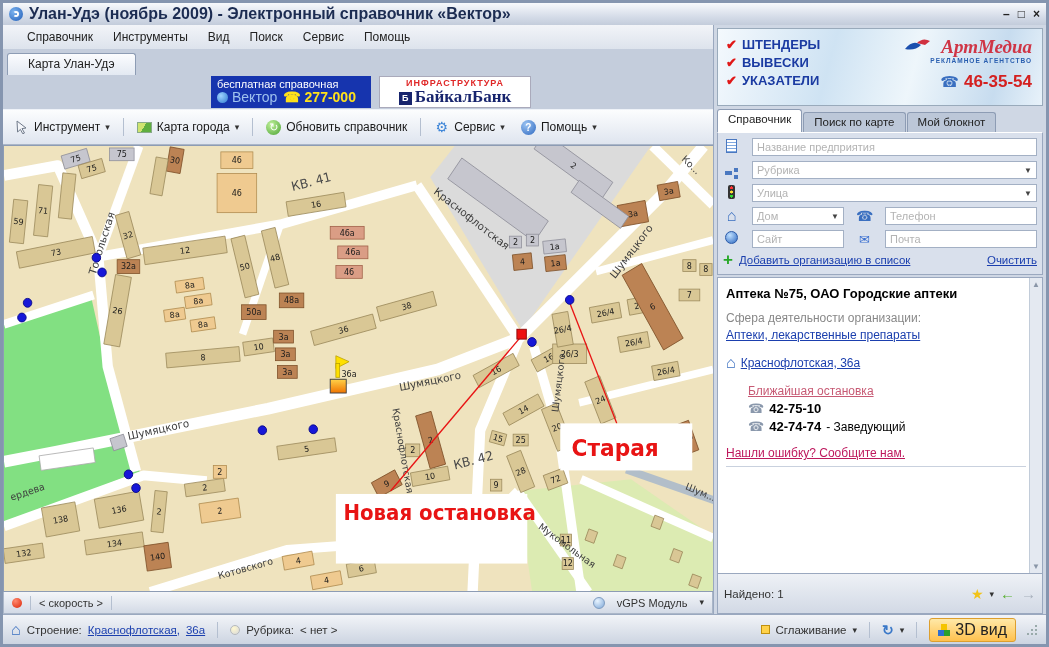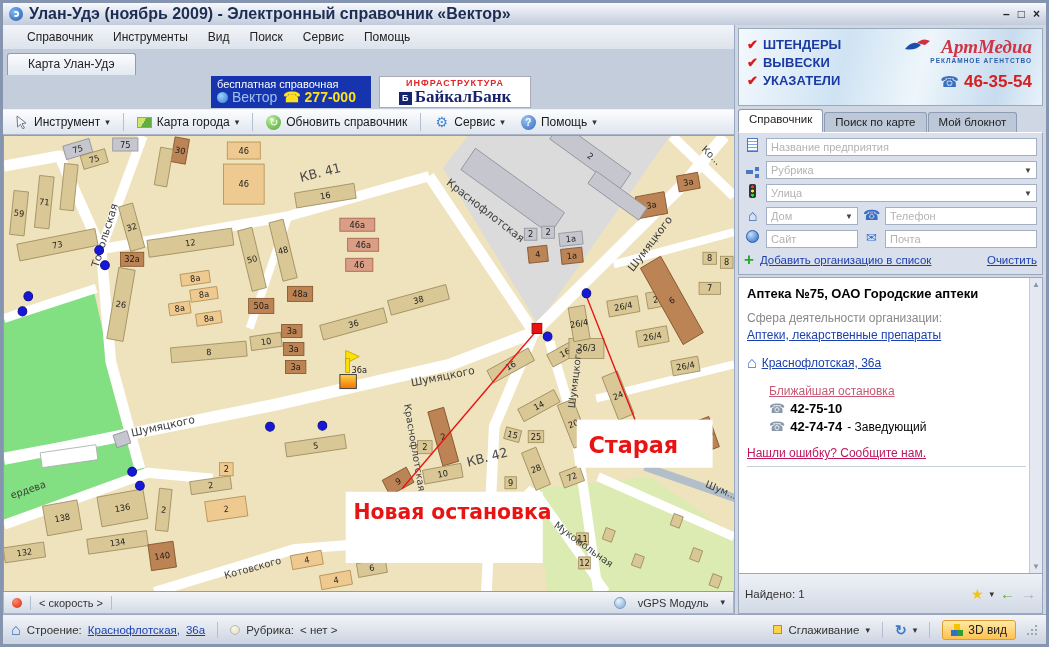--- a/index.html
+++ b/index.html
@@ -36,21 +36,21 @@
   .bv-logo { width: 11px; height: 11px; border-radius: 50%; background: radial-gradient(circle at 35% 35%, #9fd2ff, #2f7ad0); }
   .bv-brand { color: #9ec1ee; font-size: 14px; }
   .bv-phone { color: #ffe11a; font-weight: bold; font-size: 14px; margin-left: 2px; }
   .banner-bank { margin-left: 8px; width: 152px; height: 32px; background: #fff; border: 1px solid #aab; 
                  text-align: center; padding-top: 1px; }
   .bb-top { color: #e02828; font-weight: bold; font-size: 9px; letter-spacing: 1px; }
   .bb-name { color: #17246d; font-weight: bold; font-size: 17px; font-family: "Liberation Serif", serif; line-height: 17px; }
   .bb-logo { display:inline-block; width: 13px; height: 13px; background: #17246d; color:#fff; font-size: 9px; line-height: 13px; 
              vertical-align: 1px; margin-right: 3px; font-family:"Liberation Sans",sans-serif;}
   
-  .toolbar { height: 26px; background: linear-gradient(#fcfdfe, #dfe5ef); border-top: 1px solid #eef2f8;
+  .toolbar { height: 36px; background: linear-gradient(#fcfdfe, #dfe5ef); border-top: 1px solid #eef2f8;
              border-bottom: 1px solid #aab6c8; display: flex; align-items: center; padding: 0 6px; gap: 4px;
              font-size: 12px; color: #1a1a1a; flex: none; }
   .tbtn { display: flex; align-items: center; gap: 5px; padding: 2px 6px; border-radius: 2px; }
   .tsep { width: 1px; height: 18px; background: #b4bfd0; margin: 0 3px; }
   .caret { font-size: 9px; color: #333; }
   .ico { display: inline-block; width: 15px; height: 15px; text-align: center; line-height: 15px; }
   .ico-map { width: 15px; height: 11px; background: linear-gradient(120deg, #cfe470 45%, #5fae3f 45%); border: 1px solid #8a8; }
   .ico-refresh { border-radius: 50%; background: radial-gradient(circle at 35% 30%, #bff09a, #4aa232); color: #fff; font-size: 11px; }
   .ico-gear { color: #3f86d8; font-size: 14px; }
   .ico-help { border-radius: 50%; background: radial-gradient(circle at 35% 30%, #9cc4f2, #2e68c0); color: #fff; font-size: 10px; font-weight: bold; }
@@ -77,21 +77,21 @@
   .ad-sub { color: #2a5fb0; font-size: 6.5px; letter-spacing: 1px; font-weight: bold; }
   .ad-phone-row { margin-top: 8px; font-size: 17px; font-weight: bold; color: #d42020; display: flex; justify-content: flex-end; align-items: center; gap: 5px;}
   .ad-phone-icon { color: #3a6fc0; font-size: 15px; font-weight: normal; }
   
   .ptabs { display: flex; align-items: flex-end; height: 24px; margin-top: 2px; flex: none; gap: 1px; }
   .ptab { font-size: 11.5px; color: #222; background: #bcc7d8; border: 1px solid #8d9cb4; border-bottom: none;
           border-radius: 3px 3px 0 0; padding: 3px 10px; height: 20px; }
   .ptab.active { background: #fff; height: 23px; font-weight: normal; z-index: 2; }
   
   .pform { background: #d9e0ec; border: 1px solid #9aa8bf; border-top: 1px solid #fff; padding: 5px 5px 4px 5px; flex: none; }
-  .frow { display: flex; align-items: flex-start; gap: 5px; margin-bottom: 5px; }
+  .frow { display: flex; align-items: center; gap: 12px; margin-bottom: 5px; }
   .ficon { width: 17px; flex: none; text-align: center; font-size: 14px; color: #3a6fc0; }
   .fld, .sel { height: 18px; border: 1px solid #a3b0c4; background: #fff; font-size: 11px; color: #444;
                padding: 0 4px; font-family: "Liberation Sans", sans-serif; }
   .fld { flex: 1; min-width: 0; }
   .fld::placeholder { color: #b3b3b3; }
   .sel { flex: 1; display: flex; align-items: center; color: #b3b3b3; position: relative; }
   .sel .arr { margin-left: auto; color: #444; font-size: 8px; }
   .sel-house { flex: none; width: 92px; }
   .doc-ico { display:inline-block; width: 11px; height: 14px; background: #fff; border: 1px solid #4a78c0;
              background-image: repeating-linear-gradient(#fff 0 2px, #7fa8e0 2px 3px); }
@@ -134,21 +134,21 @@
   .arrow-g { color: #58b030; font-size: 15px; font-weight: bold; }
   .arrow-gray { color: #a8b0bc; font-size: 15px; font-weight: bold; }
   
   .statusbar { height: 30px; flex: none; background: linear-gradient(#f2f4f8, #ccd4e1); border-top: 1px solid #9aa8bf;
                display: flex; align-items: center; font-size: 11.5px; color: #333; padding: 0 8px; gap: 6px; }
   .sb-sep { width: 1px; height: 16px; background: #b4bfd0; margin: 0 6px; }
   .bulb-ico { width: 10px; height: 10px; border-radius: 50%; background: radial-gradient(circle at 35% 30%, #fff8d0, #d8d9da); border:1px solid #b5b9be;}
   .sq-yellow { width: 9px; height: 9px; background: #ffd24a; border: 1px solid #c09010; }
   .refresh-ico { color: #3a78c8; font-size: 14px; font-weight: bold; }
   .btn3d { display: flex; align-items: center; gap: 5px; background: linear-gradient(#ffe9a8, #ffc14e);
-           border: 1px solid #dd9f2e; border-radius: 3px; padding: 2px 8px; font-size: 12px; color: #222; }
+           border: 1px solid #dd9f2e; border-radius: 3px; padding: 2px 8px; font-size: 16px; color: #222; }
   .cubes { width: 12px; height: 12px; position: relative; }
   .cubes i { position: absolute; width: 6px; height: 6px; }
   .cubes i:nth-child(1){ left:3px; top:0; background:#f5c400;}
   .cubes i:nth-child(2){ left:0; top:6px; background:#2f6fd0;}
   .cubes i:nth-child(3){ left:6px; top:6px; background:#2ca02c;}
   .grip { width: 12px; height: 12px; margin-left: 4px;
           background: radial-gradient(circle at 2px 10px, #9aa 1px, transparent 1.4px),
                       radial-gradient(circle at 6px 10px, #9aa 1px, transparent 1.4px),
                       radial-gradient(circle at 10px 10px, #9aa 1px, transparent 1.4px),
                       radial-gradient(circle at 6px 6px, #9aa 1px, transparent 1.4px),

